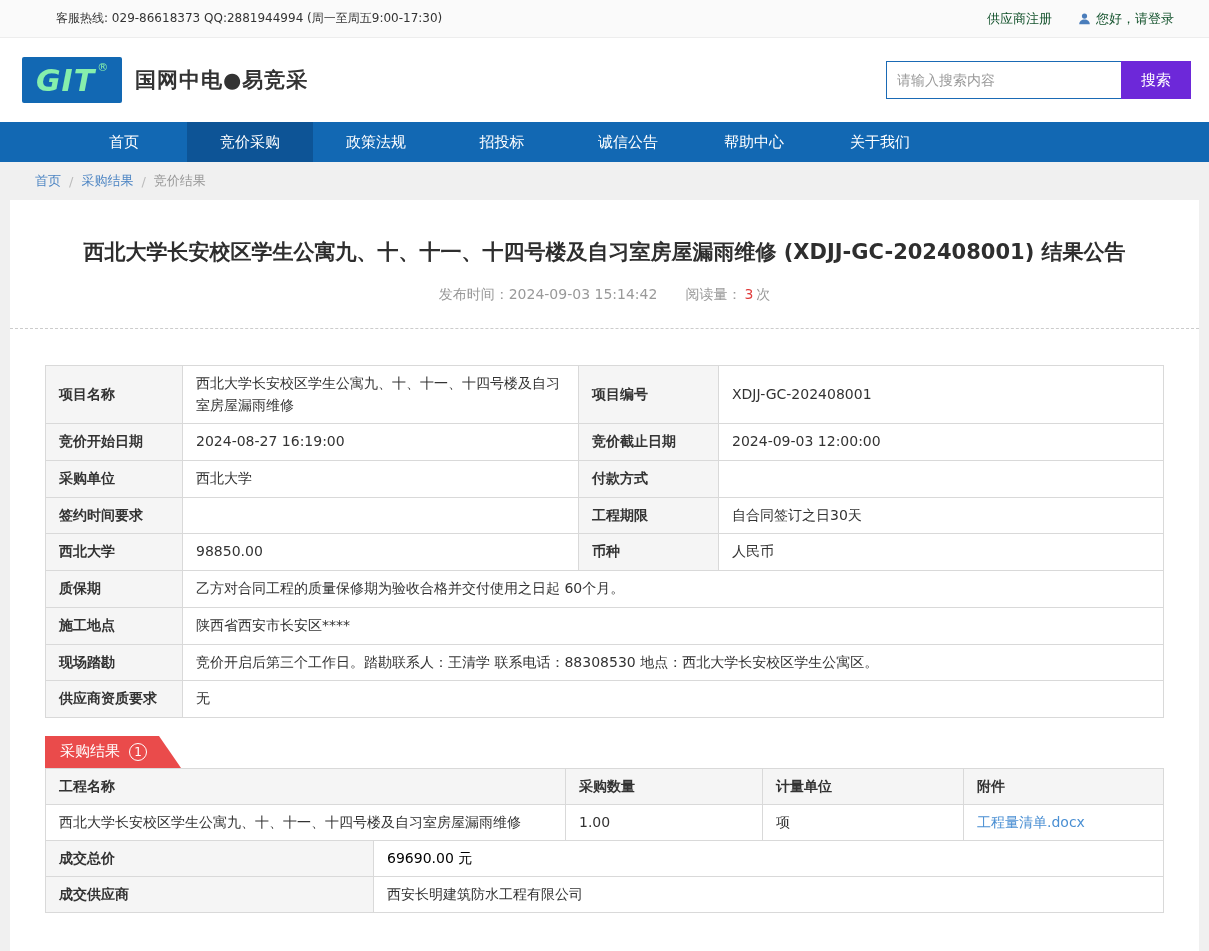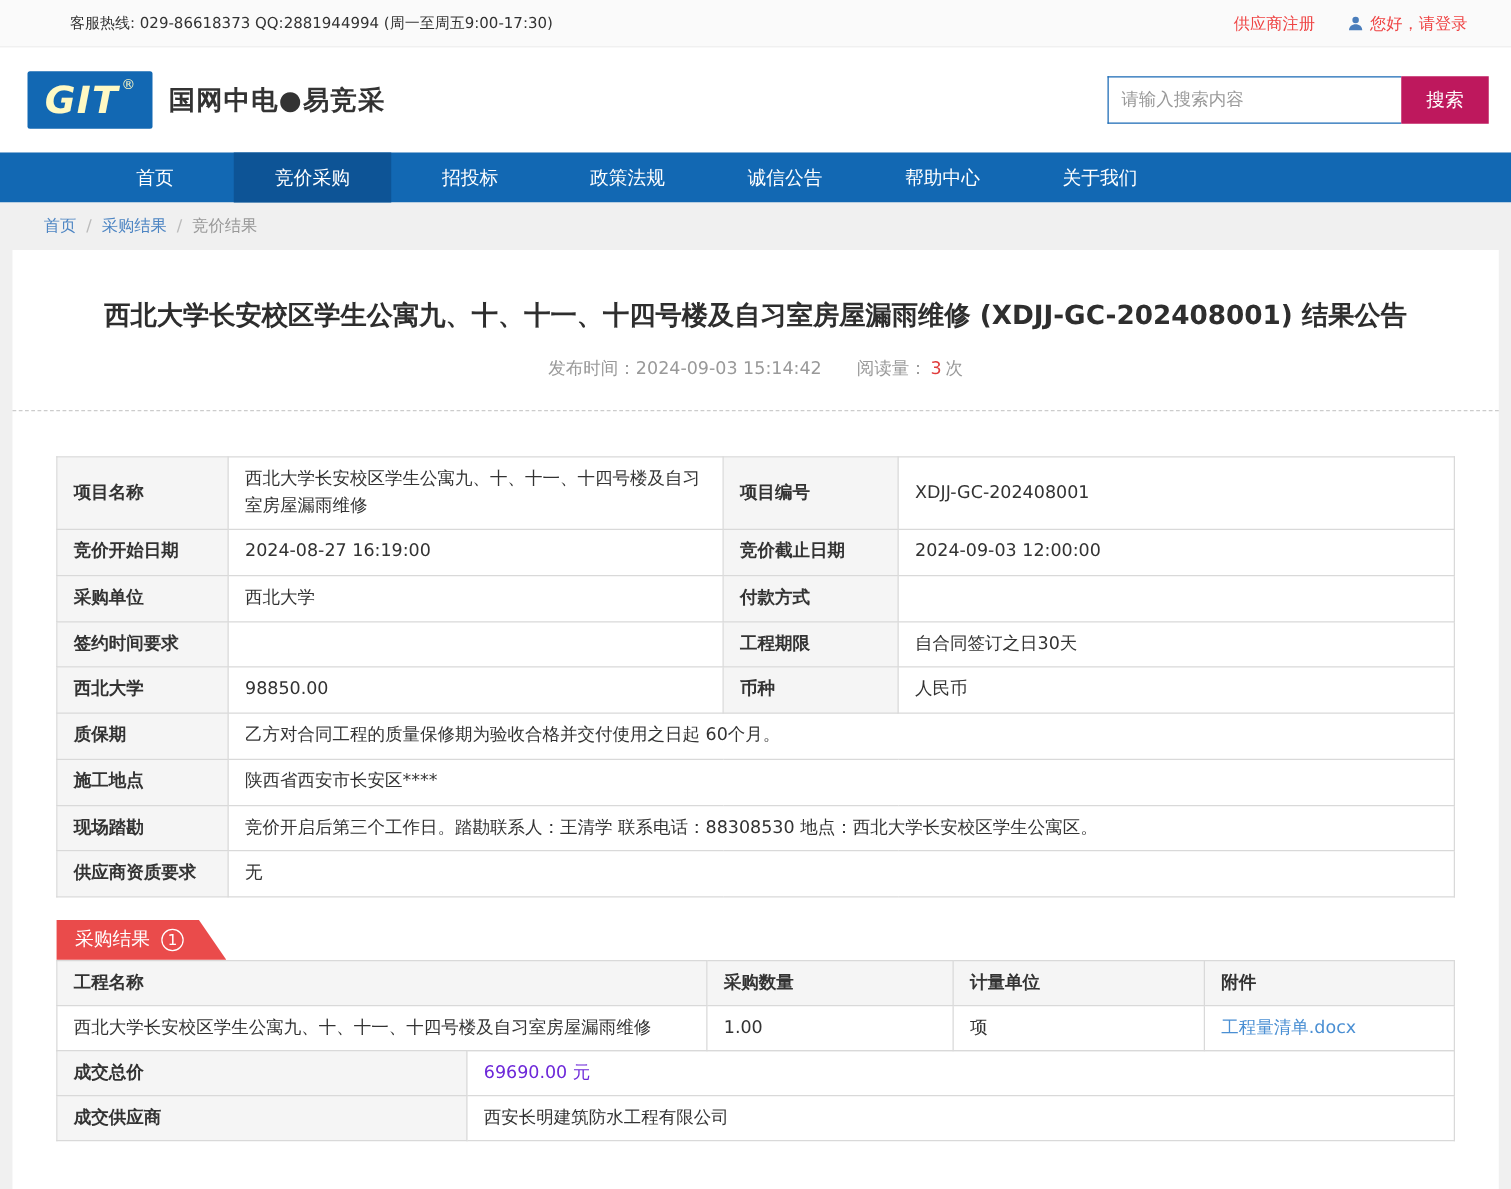--- a/index.html
+++ b/index.html
@@ -11,45 +11,45 @@
   }
   a { text-decoration:none; cursor:pointer; }
 
   
   .topbar {
     height:38px; background:#fafafa; border-bottom:1px solid #ededed;
     display:flex; align-items:center; justify-content:space-between;
     padding:0 35px 0 56px; font-size:12px;
   }
   .topbar-right { display:flex; align-items:center; gap:26px; font-size:13px; }
-  .topbar-link { color:#ef4444; display:flex; align-items:center; gap:5px; }
+  .topbar-link { color:#14532d; display:flex; align-items:center; gap:5px; }
 
   
   .header {
     height:84px; background:#ffffff;
     display:flex; align-items:center; padding:0 18px 0 22px;
   }
   .logo-box {
-    width:100px; height:46px; background:#1268b3; color:#fef9c3;
+    width:100px; height:46px; background:#1268b3; color:#86efac;
     display:flex; align-items:flex-start; justify-content:center;
     border-radius:2px; cursor:pointer; padding-top:4px;
   }
   .logo-git { font-size:30px; font-weight:bold; font-style:italic; letter-spacing:1px; line-height:40px; }
   .logo-reg { font-size:11px; line-height:14px; margin-left:2px; }
   .site-name { font-size:21px; font-weight:bold; color:#333; margin-left:13px; letter-spacing:1px; }
   .header-spacer { flex:1; }
   .search-wrap { display:flex; align-items:flex-end; }
   .search-input {
     width:235px; height:38px; border:1px solid #1a6ab5; border-right:none;
     padding:0 10px; font-size:14px; color:#333; outline:none;
     font-family:"DejaVu Sans","Liberation Sans",sans-serif;
   }
   .search-input::placeholder { color:#9a9a9a; }
   .search-btn {
-    width:70px; height:38px; background:#be185d; color:#fff; border:none;
+    width:70px; height:38px; background:#6d28d9; color:#fff; border:none;
     font-size:15px; cursor:pointer; font-family:"DejaVu Sans","Liberation Sans",sans-serif;
   }
 
   
   .nav { height:40px; background:#1268b3; display:flex; padding-left:61px; }
   .nav-item {
     width:126px; height:40px; display:flex; align-items:center; justify-content:center;
     color:#ffffff; font-size:15px; cursor:pointer;
   }
   .nav-item.active { background:#0d5496; }
@@ -71,21 +71,21 @@
   .article-meta .views-num { color:#e03c3c; margin:0 3px; }
   .meta-gap { display:inline-block; width:28px; }
   .dashed-divider { border-bottom:1px dashed #cccccc; margin-top:24px; }
 
   
   .tbl-wrap { margin:36px 35px 0 35px; }
   table.detail { width:100%; border-collapse:collapse; font-size:14px;padding-left:20px; }
   table.detail td { border:1px solid #d9d9d9; padding:7px 13px; line-height:1.55; vertical-align:middle; }
   td.lbl { background:#f5f5f5; font-weight:bold; color:#333; }
   td.val { background:#fff; color:#333; }
-  .red { color:#6d28d9; }
+  .red { color:#000000; }
 
   
   .ribbon-row { margin:18px 0 0 35px; }
   .ribbon {
     display:inline-flex; align-items:center; gap:9px;
     height:32px; background:#ea4b4b; color:#fff; font-size:15px;
     padding:0 34px 0 15px;
     clip-path:polygon(0 0, calc(100% - 22px) 0, 100% 100%, 0 100%);
   }
   .ribbon-count {
@@ -131,22 +131,22 @@
   <div class="header-spacer"></div>
   <div class="search-wrap">
     <input class="search-input" type="text" placeholder="请输入搜索内容" style="">
     <button class="search-btn">搜索</button>
   </div>
 </div>
 
 <div class="nav">
   <div class="nav-item">首页</div>
   <div class="nav-item active">竞价采购</div>
+  <div class="nav-item">政策法规</div>
   <div class="nav-item">招投标</div>
-  <div class="nav-item">政策法规</div>
   <div class="nav-item">诚信公告</div>
   <div class="nav-item">帮助中心</div>
   <div class="nav-item">关于我们</div>
 </div>
 
 <div class="crumb-bar">
   <a class="crumb-link">首页</a>
   <span class="crumb-sep">/</span>
   <a class="crumb-link">采购结果</a>
   <span class="crumb-sep">/</span>

